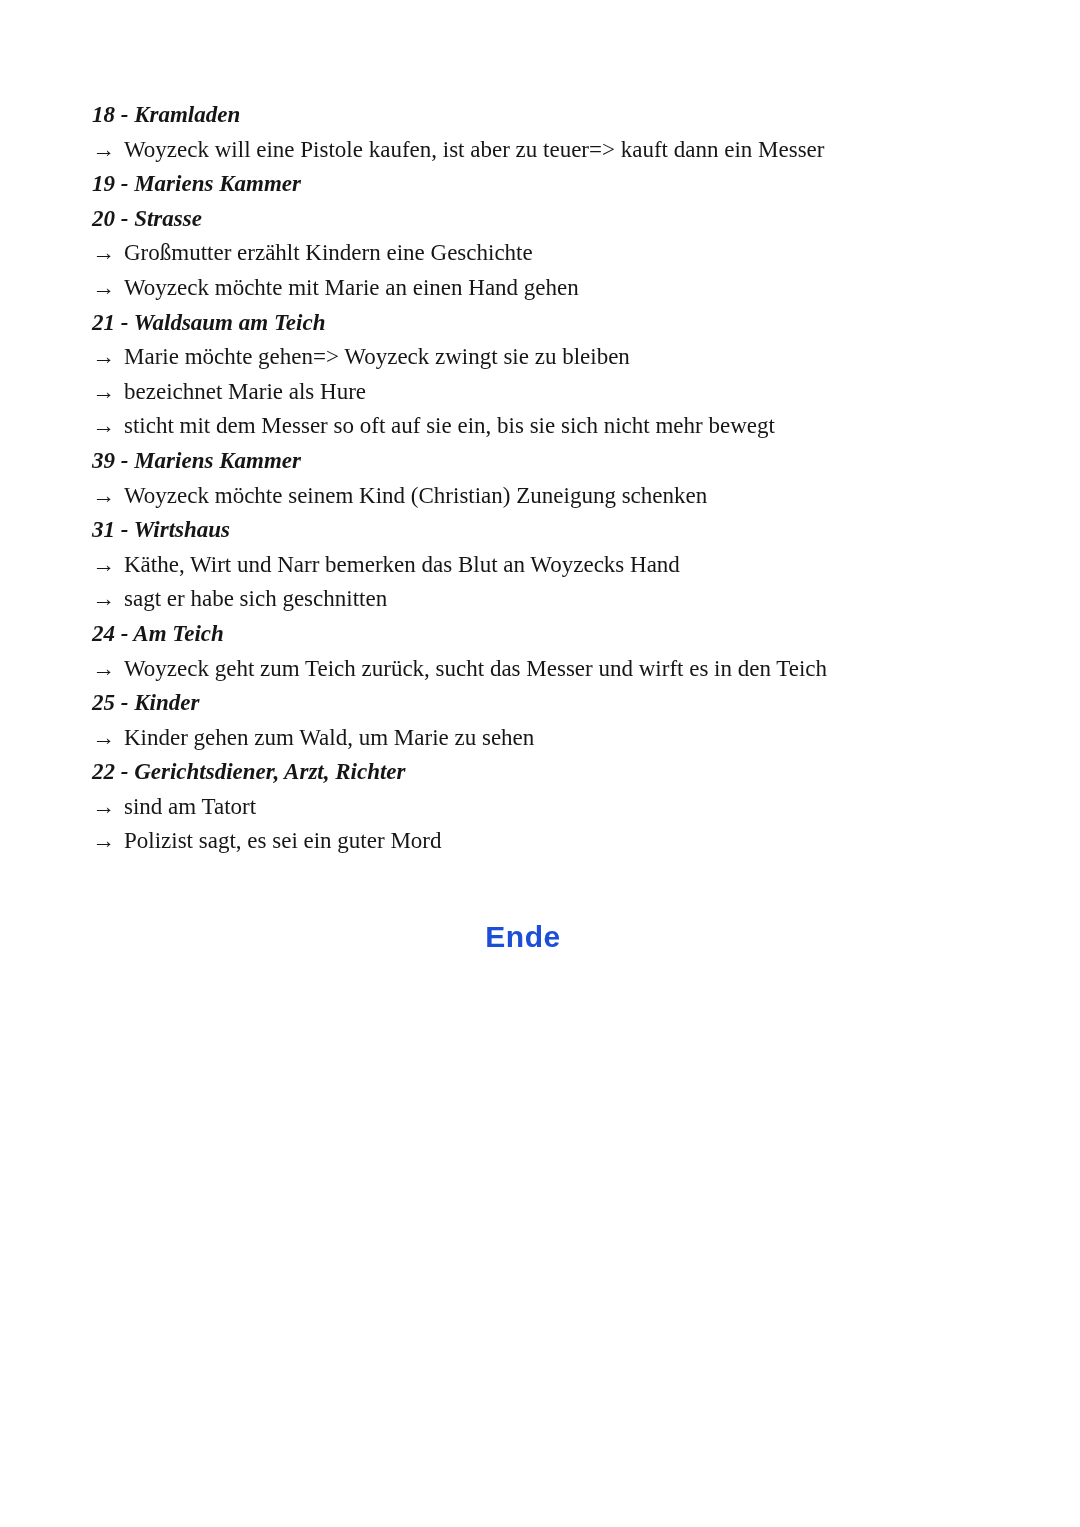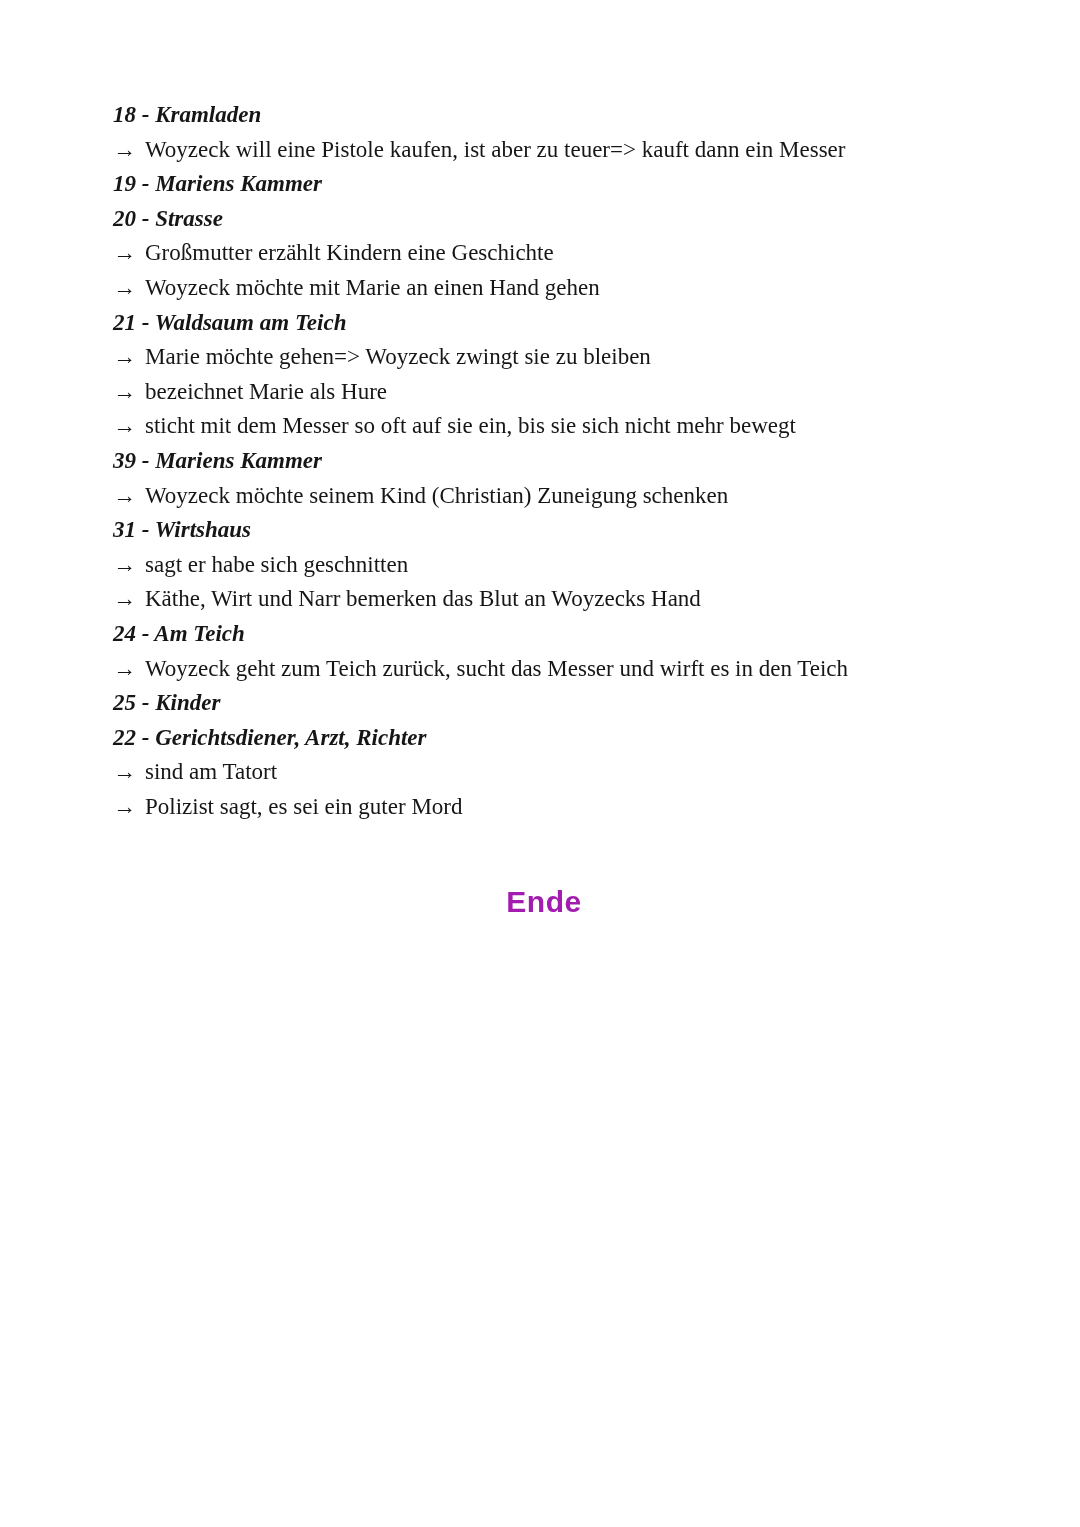--- a/index.html
+++ b/index.html
@@ -12,21 +12,21 @@
   }
   .page {
     position: relative;
     width: 1080px;
     height: 1527px;
     background: #ffffff;
     overflow: hidden;
   }
   .content {
     position: absolute;
-    left: 113px;
+    left: 92px;
     top: 98px;
     width: 862px;
     color: #161616;
   }
   .content p {
     margin: 0;
     font-size: 23px;
     line-height: 34.6px;
     color: #161616;
   }
@@ -40,21 +40,21 @@
     font-style: normal;
   }
   .ende {
     margin-top: 60px;
     width: 100%;
     text-align: center;
     font-family: "Liberation Sans", sans-serif;
     font-weight: bold;
     font-size: 30px;
     line-height: 36px;
-    color: #a21caf;
+    color: #1d4ed8;
     letter-spacing: 0.5px;
   }
 </style>
 </head>
 <body>
 
 <div class="page">
   <div class="content">
     <div id="sections-root">
         <div class="section">
@@ -74,29 +74,30 @@
           <p class="scene-note"><span class="arrow">→</span><span>Marie möchte gehen=&gt; Woyzeck zwingt sie zu bleiben</span></p>
           <p class="scene-note"><span class="arrow">→</span><span>bezeichnet Marie als Hure</span></p>
           <p class="scene-note"><span class="arrow">→</span><span>sticht mit dem Messer so oft auf sie ein, bis sie sich nicht mehr bewegt</span></p>
         </div>
         <div class="section">
           <p class="scene-heading">39 - Mariens Kammer</p>
           <p class="scene-note"><span class="arrow">→</span><span>Woyzeck möchte seinem Kind (Christian) Zuneigung schenken</span></p>
         </div>
         <div class="section">
           <p class="scene-heading">31 - Wirtshaus</p>
+          <p class="scene-note"><span class="arrow">→</span><span>Käthe, Wirt und Narr bemerken das Blut an Woyzecks Hand</span></p>
           <p class="scene-note"><span class="arrow">→</span><span>sagt er habe sich geschnitten</span></p>
-          <p class="scene-note"><span class="arrow">→</span><span>Käthe, Wirt und Narr bemerken das Blut an Woyzecks Hand</span></p>
         </div>
         <div class="section">
           <p class="scene-heading">24 - Am Teich</p>
           <p class="scene-note"><span class="arrow">→</span><span>Woyzeck geht zum Teich zurück, sucht das Messer und wirft es in den Teich</span></p>
         </div>
         <div class="section">
           <p class="scene-heading">25 - Kinder</p>
+          <p class="scene-note"><span class="arrow">→</span><span>Kinder gehen zum Wald, um Marie zu sehen</span></p>
         </div>
         <div class="section">
           <p class="scene-heading">22 - Gerichtsdiener, Arzt, Richter</p>
           <p class="scene-note"><span class="arrow">→</span><span>sind am Tatort</span></p>
           <p class="scene-note"><span class="arrow">→</span><span>Polizist sagt, es sei ein guter Mord</span></p>
         </div>
       </div>
     <div class="ende">Ende</div>
   </div>
 </div>

